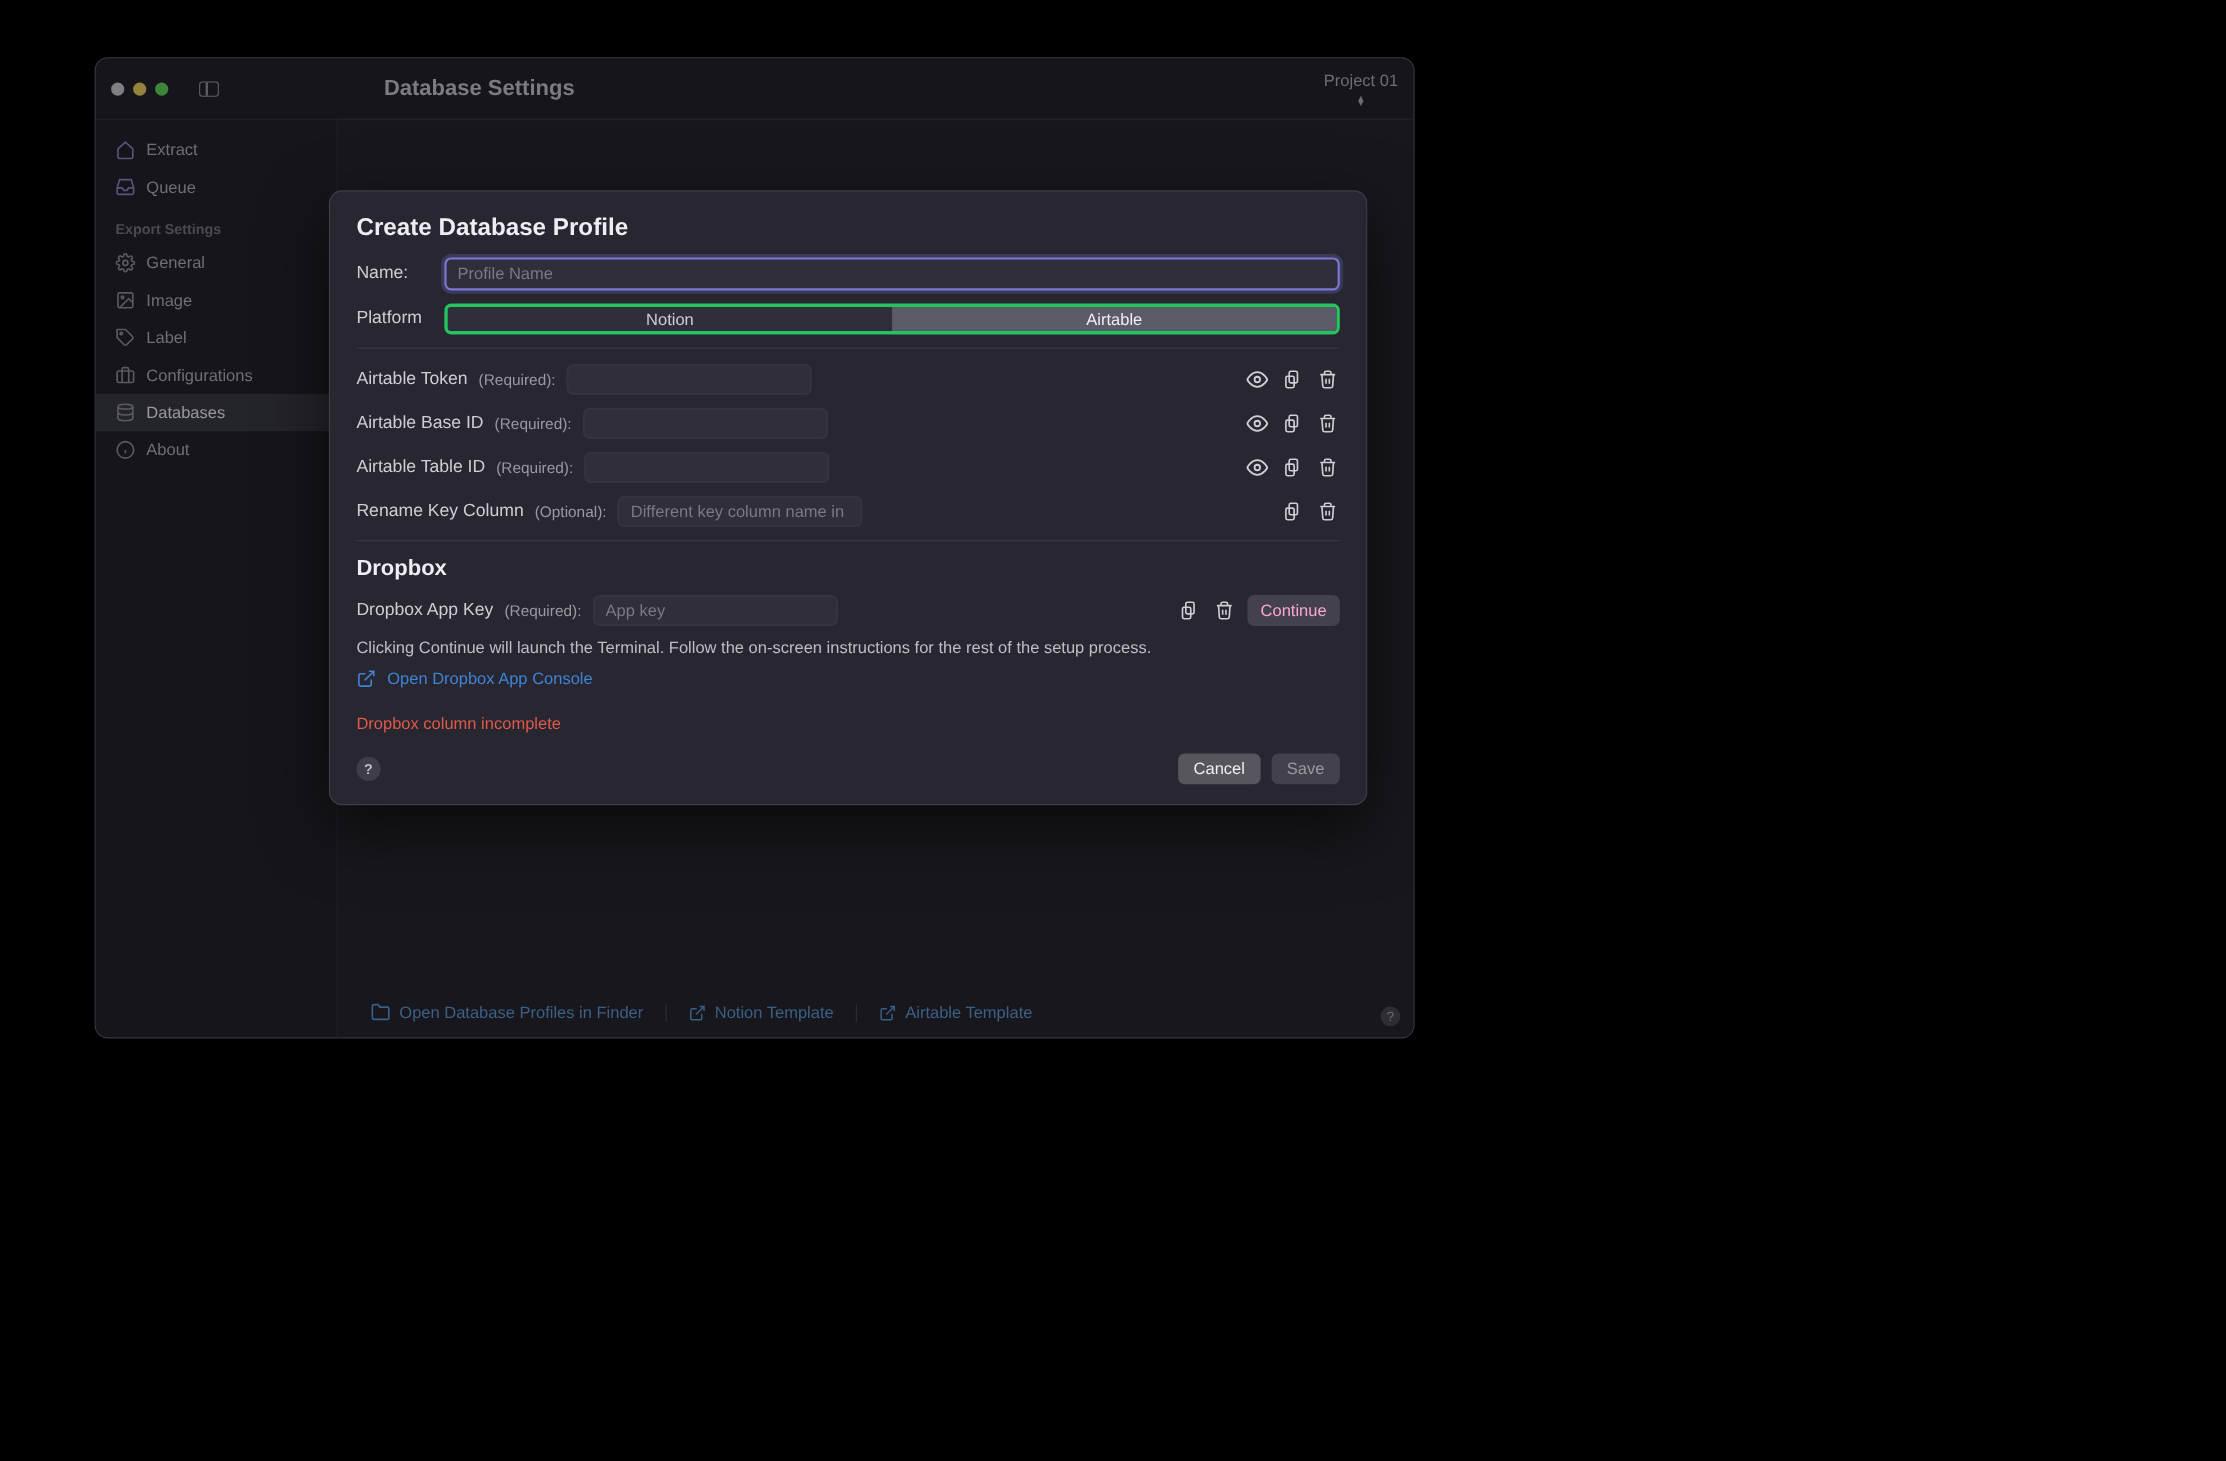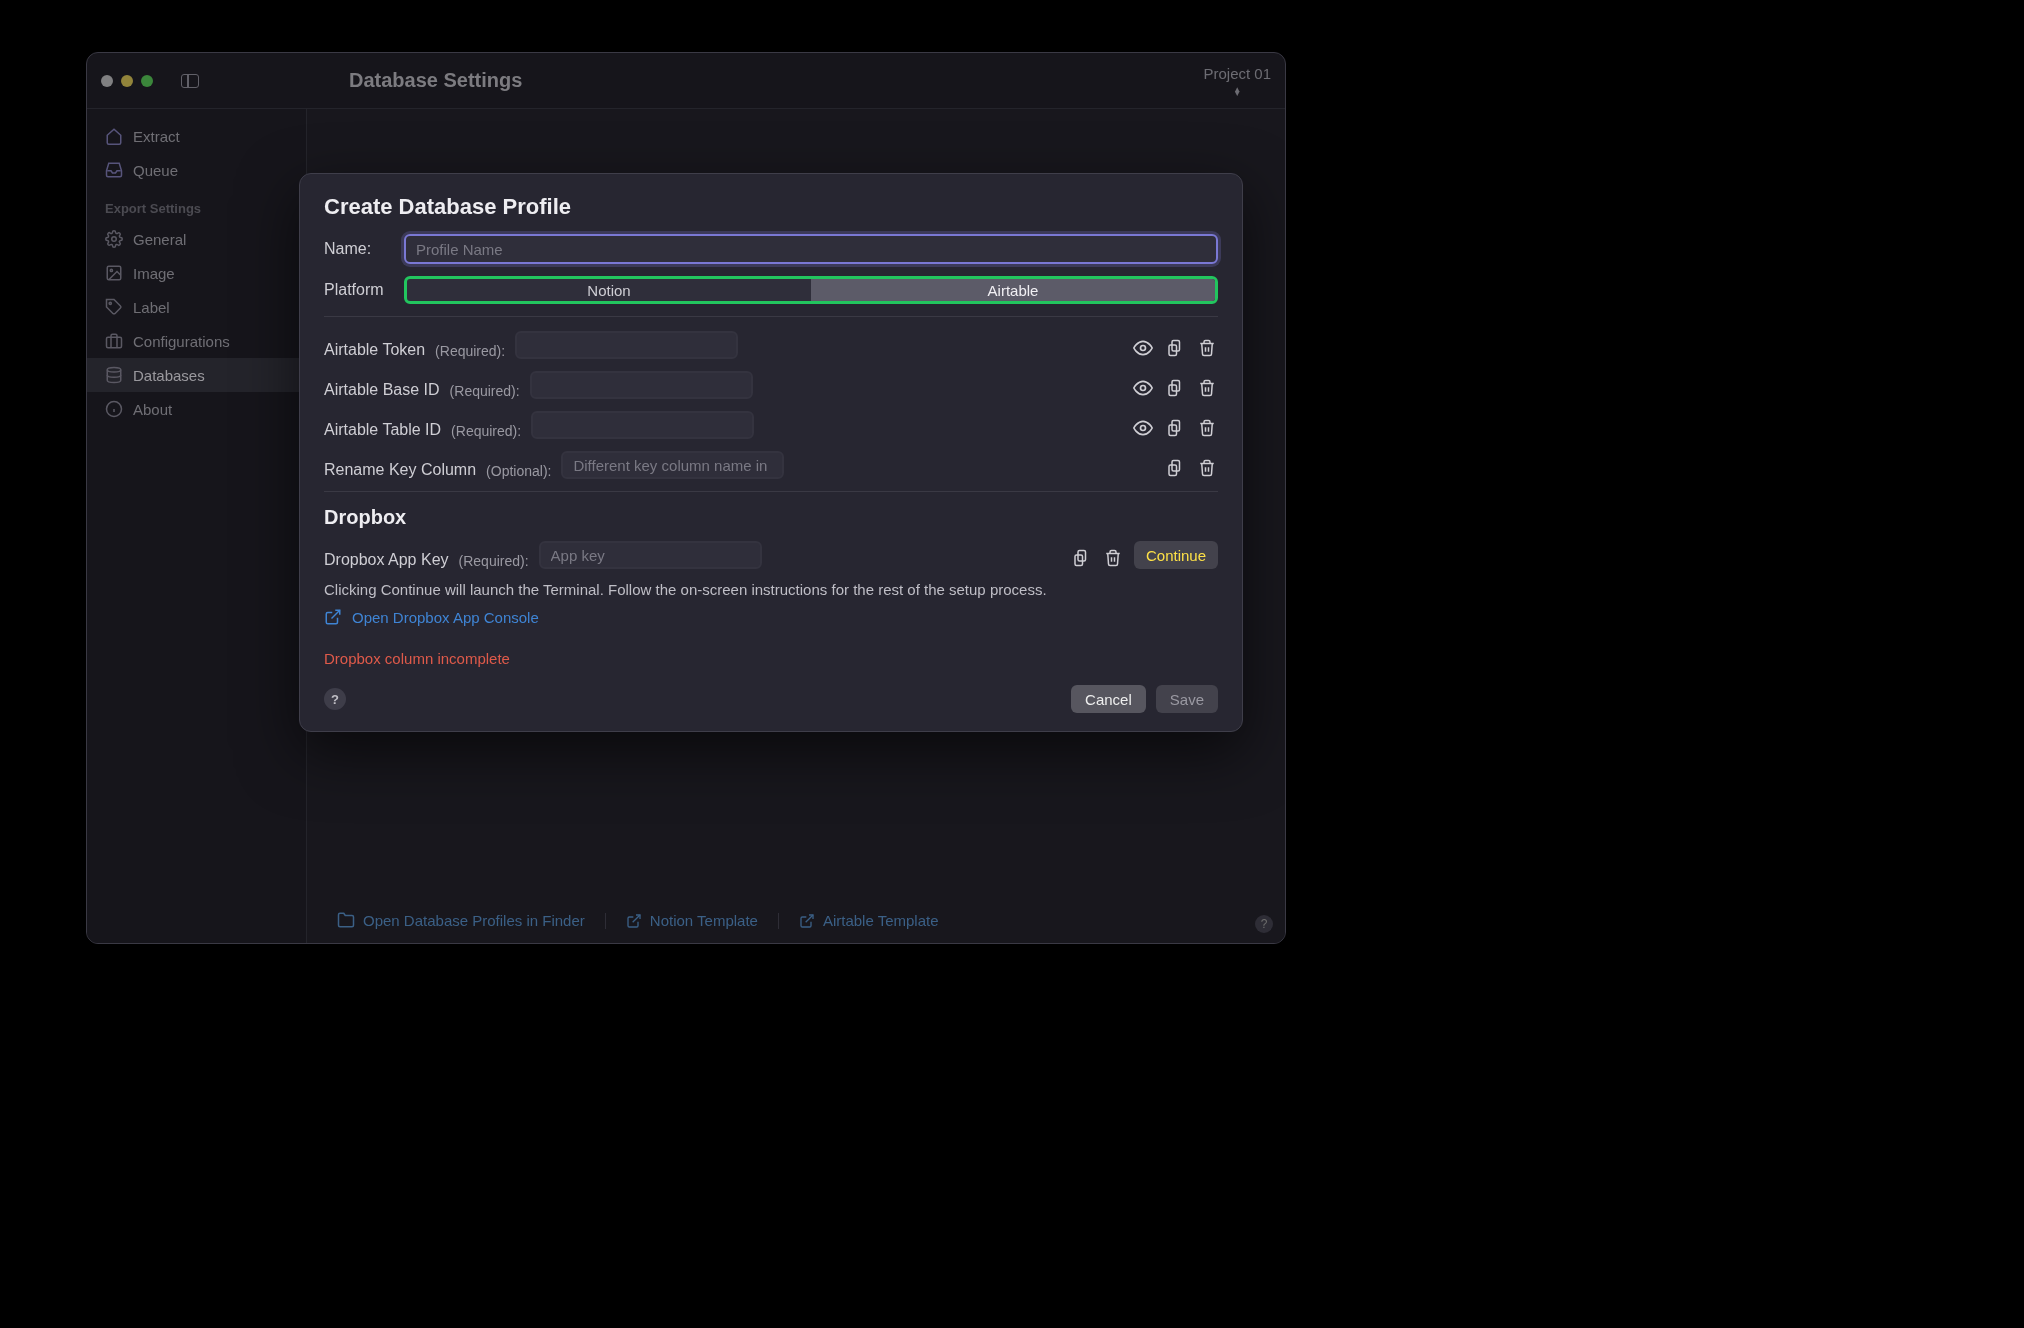--- a/index.html
+++ b/index.html
@@ -164,21 +164,21 @@
     flex: 1;
     display: flex; align-items: center; justify-content: center;
     color: #cfced4; font-size: 15px;
   }
   .seg .opt.active { background: #5c5b68; color: #f0eff3; }
   hr.div {
     border: none; border-top: 1px solid #3a3944;
     margin: 10px 0 14px;
   }
   .field-row {
-    display: flex; align-items: flex-end; gap: 10px;
+    display: flex; align-items: center; gap: 10px;
     margin-bottom: 12px;
   }
   .field-row .lbl { font-size: 16px; color: #cfced4; white-space: nowrap; }
   .field-row .req { color: #9a99a2; }
   .field-row .input-wrap { flex: 1; }
   .icon-btn {
     width: 22px; height: 22px;
     display: flex; align-items: center; justify-content: center;
     color: #cfced4;
   }
@@ -209,21 +209,21 @@
   }
   .footer-btns { margin-left: auto; display: flex; gap: 10px; }
   .btn {
     height: 28px; padding: 0 14px;
     border-radius: 6px;
     font-size: 15px;
     display: flex; align-items: center;
   }
   .btn.secondary { background: #57565f; color: #eee; }
   .btn.primary { background: #43424c; color: #9a99a2; }
-  .btn.inline { background: #43424c; color: #fde047; padding: 0 12px; }
+  .btn.inline { background: #43424c; color: #f9a8d4; padding: 0 12px; }
   svg { display: block; }
 </style>
 </head>
 <body>
 
 <div class="window">
   <div class="titlebar">
     <div class="traffic">
       <div class="dot redc"></div>
       <div class="dot yellowc"></div>

